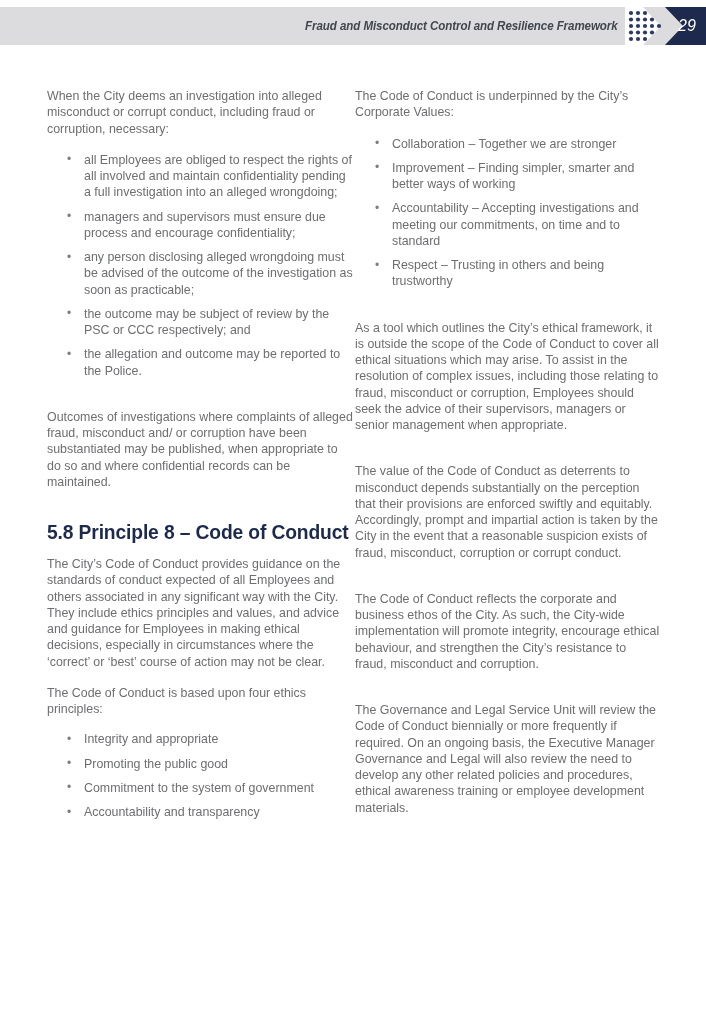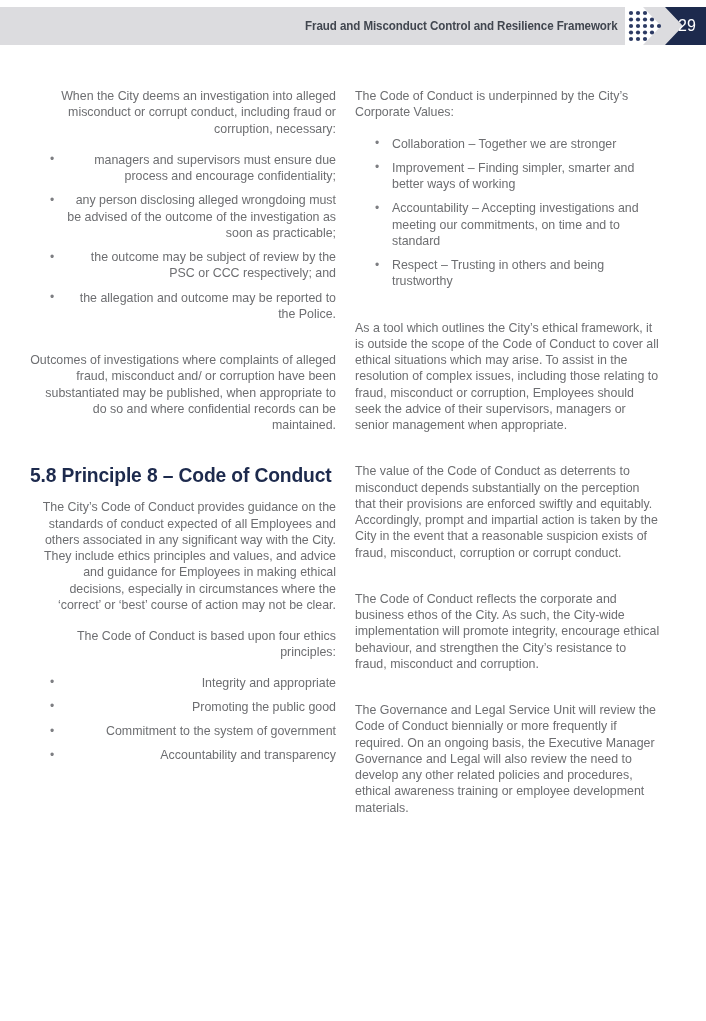--- a/index.html
+++ b/index.html
@@ -16,20 +16,21 @@
     position: relative;
   }
 
   
   .page-header {
     position: absolute;
     top: 7px;
     left: 0;
     width: 706px;
     height: 28px;
+    font-style: italic;
   }
   .header-band {
     position: absolute;
     top: 0;
     left: 0;
     width: 706px;
     height: 38px;
     background: #dcdcdf;
   }
   .header-title {
@@ -83,21 +84,21 @@
     width: 706px;
   }
   .col {
     position: absolute;
     top: 0;
     width: 306px;
     font-size: 12.4px;
     line-height: 16.25px;
     color: #6d6e71;
   }
-  .col-left  { left: 30px; text-align: right; }
+  .col-left  { left: 47px; }
   .col-right { left: 355px; }
 
   p.para {
     margin: 0 0 15px 0;
     padding: 0;
   }
   p.para.tight { margin-bottom: 14px; }
 
   ul.bullets {
     list-style: none;
@@ -188,20 +189,21 @@
   <div class="header-pageno">29</div>
 </div>
 
 <div class="content">
 
   <div class="col col-left">
 
     <p class="para">When the City deems an investigation into alleged misconduct or corrupt conduct, including fraud or corruption, necessary:</p>
 
     <ul class="bullets">
+      <li>all Employees are obliged to respect the rights of all involved and maintain confidentiality pending a full investigation into an alleged wrongdoing;</li>
       <li>managers and supervisors must ensure due process and encourage confidentiality;</li>
       <li>any person disclosing alleged wrongdoing must be advised of the outcome of the investigation as soon as practicable;</li>
       <li>the outcome may be subject of review by the PSC or CCC respectively; and</li>
       <li>the allegation and outcome may be reported to the Police.</li>
     </ul>
 
     <div class="spacer-lg"></div>
 
     <p class="para">Outcomes of investigations where complaints of alleged fraud, misconduct and/ or corruption have been substantiated may be published, when appropriate to do so and where confidential records can be maintained.</p>
 

